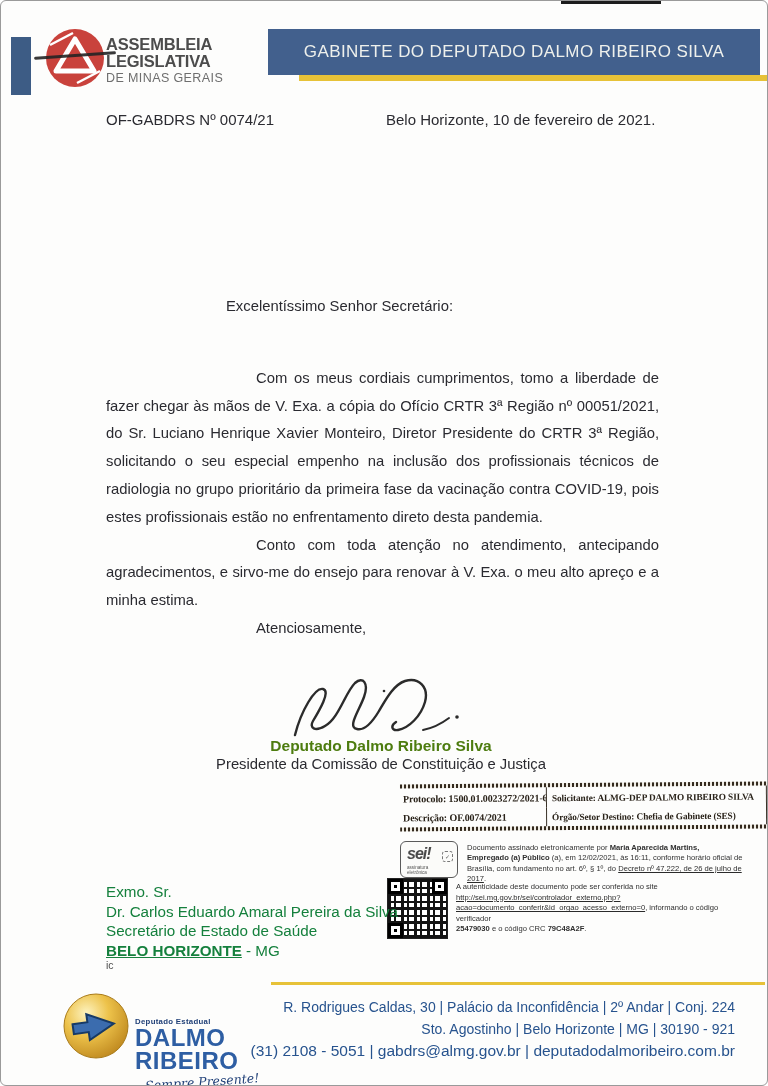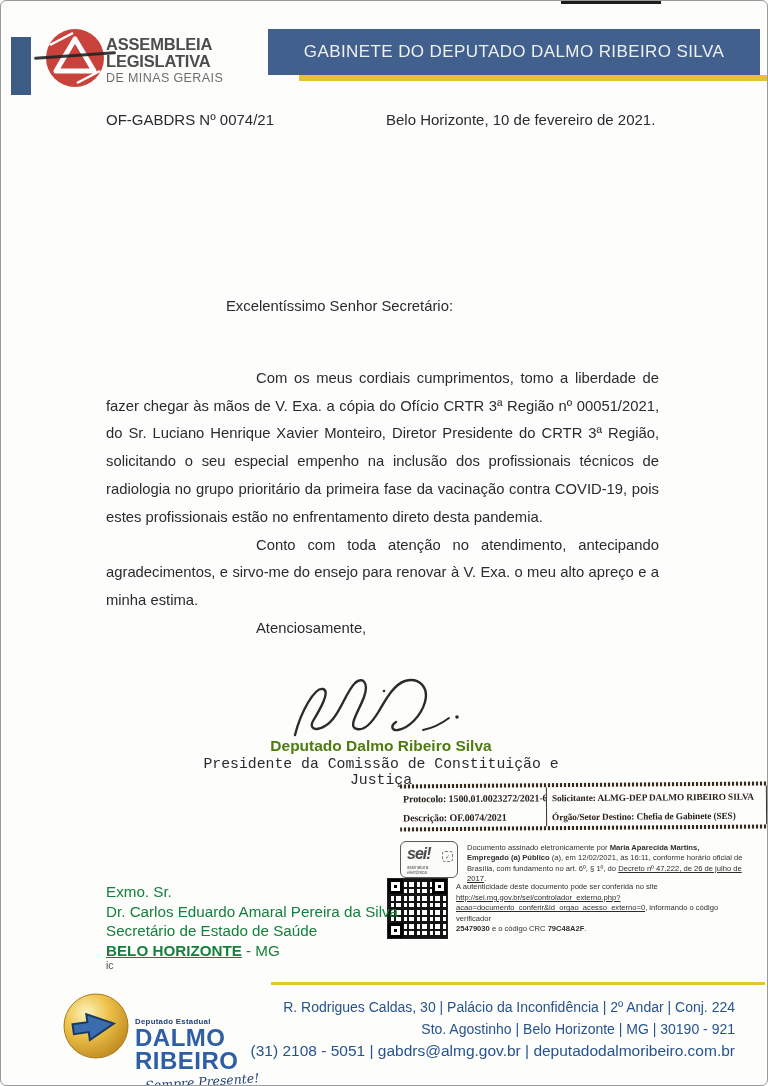--- a/index.html
+++ b/index.html
@@ -28,21 +28,21 @@
                  font-size:14.8px; line-height:27.8px; color:#2a2a30; text-align:justify; }
   .salutation { padding-left:120px; text-align:left; }
   .para1 { margin-top:44px; text-indent:150px; }
   .para2 { text-indent:150px; }
   .closing { padding-left:150px; text-align:left; }
   
   .signature-svg { position:absolute; left:280px; top:676px; width:190px; height:70px; }
   .signer-name  { position:absolute; left:170px; top:736px; width:420px; text-align:center;
                   font-weight:bold; font-size:15.5px; color:#4d7c0f; }
   .signer-title { position:absolute; left:170px; top:755px; width:420px; text-align:center;
-                  font-size:14.8px; color:#2a2a30;font-family:Liberation Mono, monospace; }
+                  font-size:14.8px; color:#2a2a30; }
   
   .protocol-stamp { position:absolute; left:399px; top:782px; width:367px;
                     transform:rotate(-0.45deg); font-family:"Liberation Serif",serif; color:#2a231a; }
   .hatch { height:4px; background:repeating-linear-gradient(90deg,#33291d 0 2px,#efece4 2px 4px); }
   .stamp-grid { display:grid; grid-template-columns:146px 1fr; border-right:1.5px solid #3a3228; }
   .stamp-cell { padding:3.5px 3px 2px 3px; font-size:10px; font-weight:bold; letter-spacing:-0.1px;
                 white-space:nowrap; overflow:hidden; line-height:14px; }
   .stamp-cell.rightcol { border-left:1.2px solid #3a3228; padding-left:5px; font-size:9.3px; }
   
   .sei-row { position:absolute; left:399px; top:840px; width:343px; display:flex; gap:9px; }

